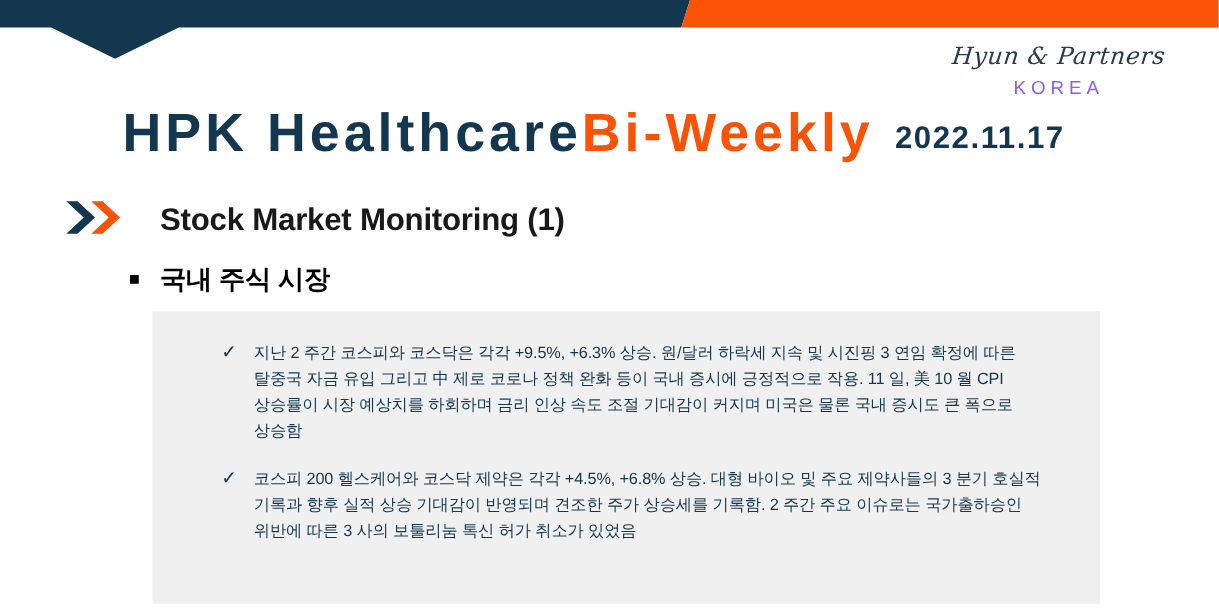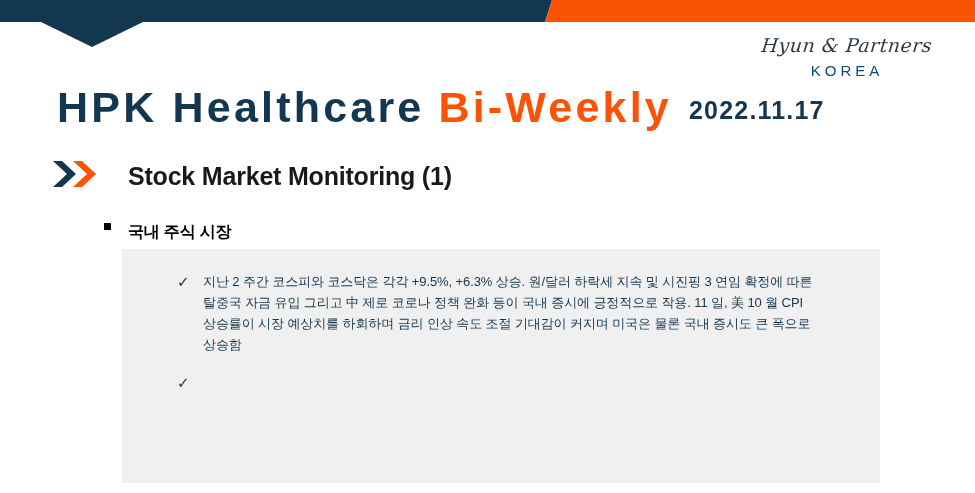--- a/index.html
+++ b/index.html
@@ -43,41 +43,41 @@
     white-space: nowrap;
     display: block;
     transform: skewX(-6deg);
   }
   #brand-korea {
     display: block;
     margin-top: 7px;
     font-family: "Liberation Sans", sans-serif;
     font-size: 15px;
     letter-spacing: 4px;
-    color: #0c4a6e;
+    color: #8b5cf6;
     font-weight: 400;
   }
 
   
   #title-row {
     position: absolute;
     left: 57px;
     top: 86px;
     display: flex;
     align-items: baseline;
     white-space: nowrap;
   }
   .title-main {
     font-size: 43px;
     font-weight: 700;
     letter-spacing: 3.2px;
     line-height: 1;
   }
-  .title-navy { color: #13374e; }
-  .title-orange { color: #fb5306; margin-left: 14px; }
+  .title-navy { color: #13374e; margin-left: 41px; }
+  .title-orange { color: #fb5306; }
   #title-date {
     font-size: 25px;
     font-weight: 700;
     color: #13374e;
     letter-spacing: 1.2px;
     margin-left: 17px;
     position: relative;
     top: -3px;
   }
 
@@ -107,26 +107,25 @@
     align-items: center;
   }
   #sub-bullet-icon {
     width: 7px;
     height: 7px;
     background: #000000;
     display: block;
     flex: 0 0 auto;
   }
   #sub-heading-label {
-    font-size: 16px;
+    font-size: 21px;
     font-weight: 700;
     color: #000000;
     margin-left: 17px;
     letter-spacing: -0.2px;
-    margin-top: 13px;
   }
 
   
   #content-panel {
     position: absolute;
     left: 122px;
     top: 249px;
     width: 758px;
     height: 234px;
     background: #f0f0f0;
@@ -198,15 +197,16 @@
 
 <div id="content-panel">
 
   <div class="bullet-item">
     <span class="check-icon">✓</span>
     <span class="bullet-text">지난 2 주간 코스피와 코스닥은 각각 +9.5%, +6.3% 상승. 원/달러 하락세 지속 및 시진핑 3 연임 확정에 따른 탈중국 자금 유입 그리고 中 제로 코로나 정책 완화 등이 국내 증시에 긍정적으로 작용. 11 일, 美 10 월 CPI 상승률이 시장 예상치를 하회하며 금리 인상 속도 조절 기대감이 커지며 미국은 물론 국내 증시도 큰 폭으로 상승함</span>
   </div>
 
   <div class="bullet-item">
     <span class="check-icon">✓</span>
+    <span class="bullet-text">코스피 200 헬스케어와 코스닥 제약은 각각 +4.5%, +6.8% 상승. 대형 바이오 및 주요 제약사들의 3 분기 호실적 기록과 향후 실적 상승 기대감이 반영되며 견조한 주가 상승세를 기록함. 2 주간 주요 이슈로는 국가출하승인 위반에 따른 3 사의 보툴리눔 톡신 허가 취소가 있었음</span>
   </div>
 
 </div>
 
 </body></html>

